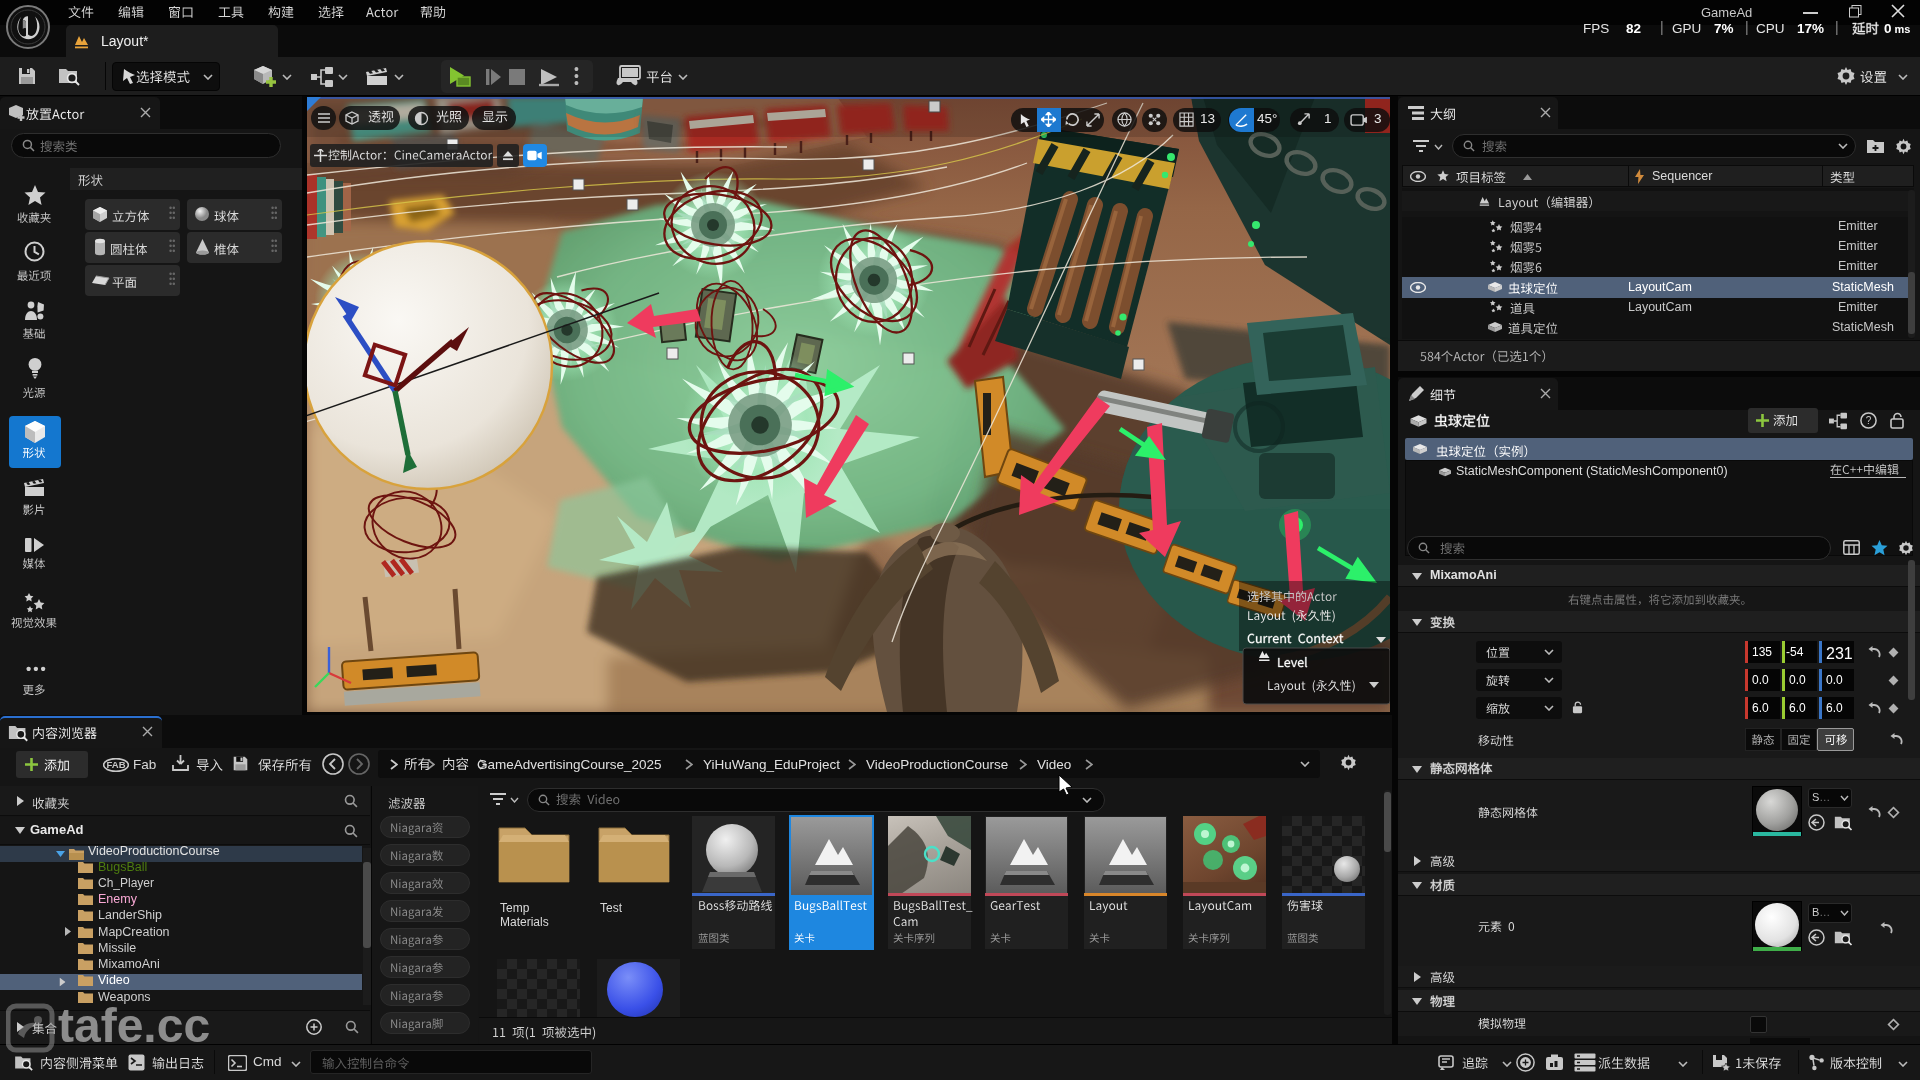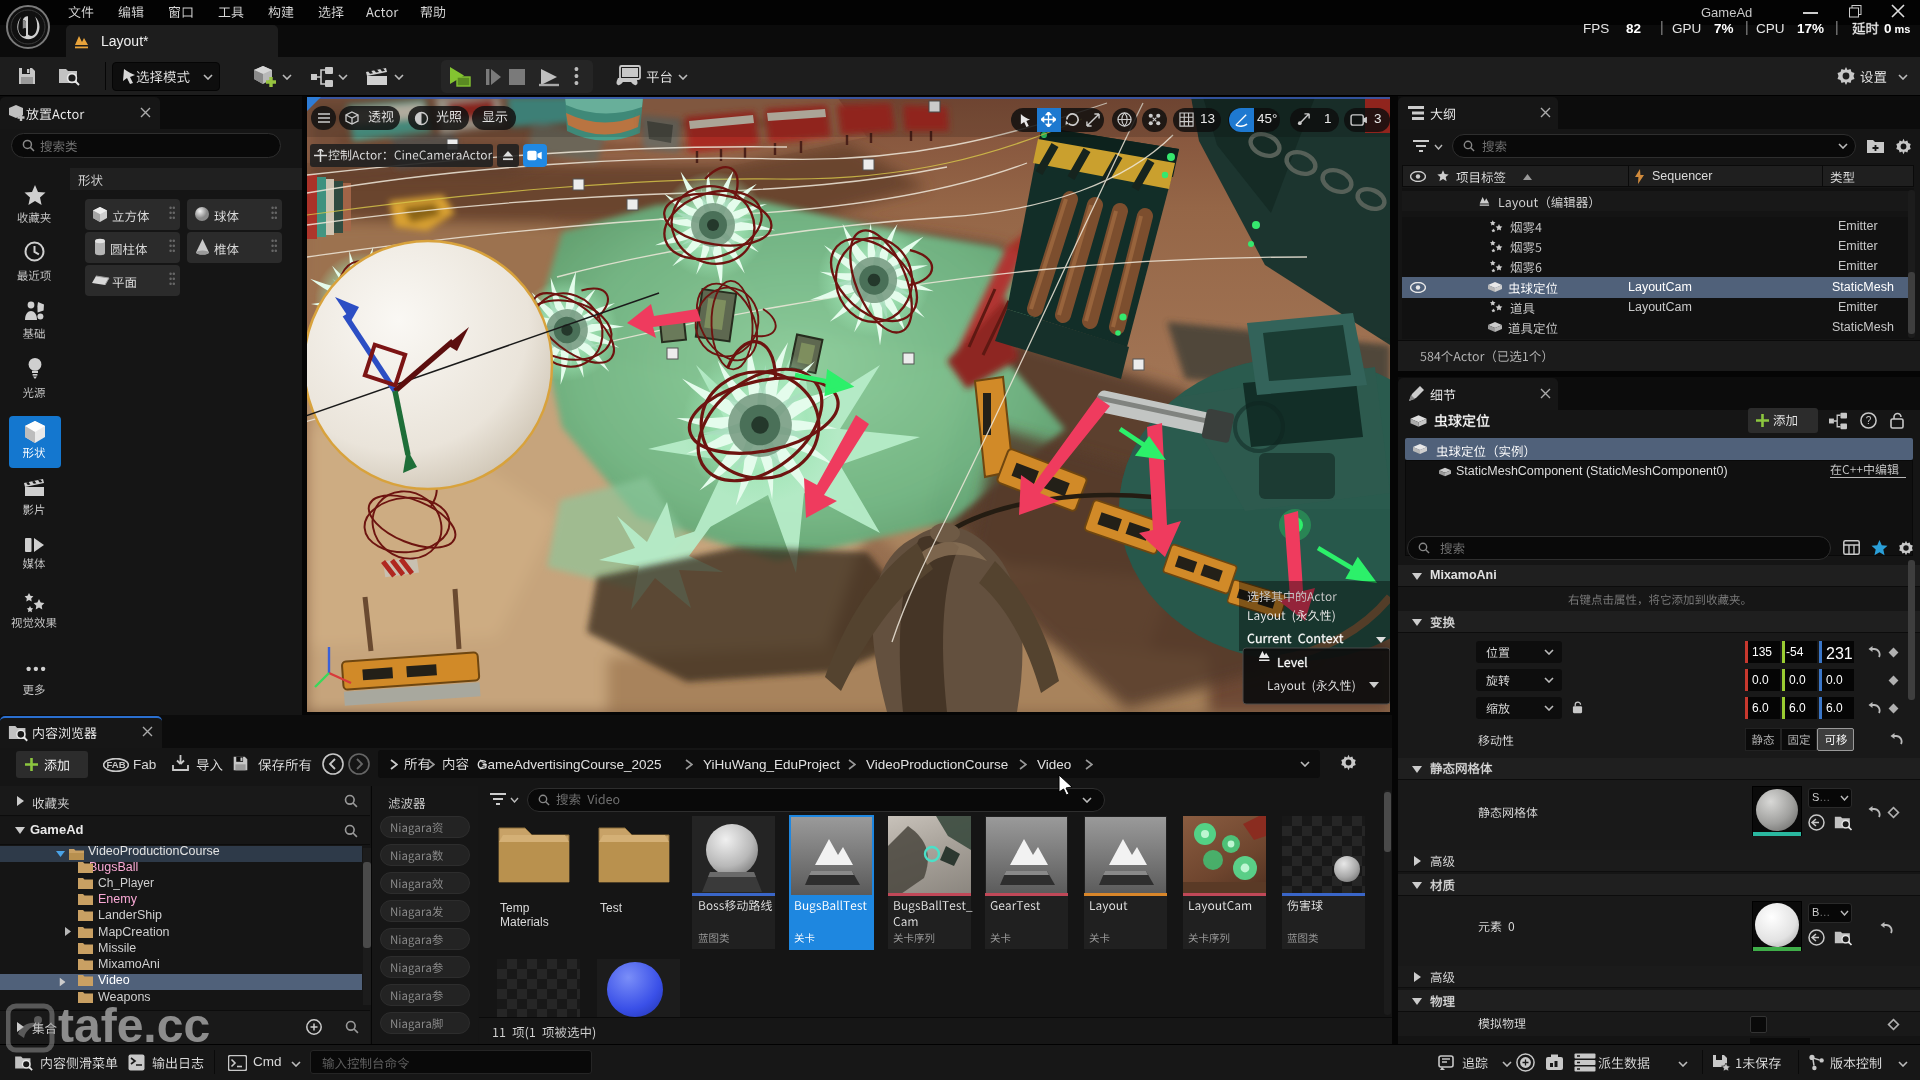--- a/index.html
+++ b/index.html
@@ -1289,21 +1289,21 @@
 <div class="abs" style="left:1826px;top:645px;font-size:16px;color:#fff">231</div>
 <div class="abs" style="left:1752px;top:673px;font-size:12px;color:#fff">0.0</div>
 <div class="abs" style="left:1789px;top:673px;font-size:12px;color:#fff">0.0</div>
 <div class="abs" style="left:1826px;top:673px;font-size:12px;color:#fff">0.0</div>
 <div class="abs" style="left:1752px;top:701px;font-size:12px;color:#fff">6.0</div>
 <div class="abs" style="left:1789px;top:701px;font-size:12px;color:#fff">6.0</div>
 <div class="abs" style="left:1826px;top:701px;font-size:12px;color:#fff">6.0</div>
 <div class="abs" style="left:1830px;top:477px;width:76px;height:1px;background:#b8b8b8"></div>
 <div class="abs" style="left:30px;top:822px;font-size:13px;font-weight:bold;color:#e8e8e8">GameAd</div>
 <div class="abs" style="left:88px;top:844px;font-size:12.5px;color:#e2e2e2">VideoProductionCourse</div>
-<div class="abs" style="left:89px;top:860px;font-size:12.5px;color:#f9a8d4">BugsBall</div>
+<div class="abs" style="left:98px;top:860px;font-size:12.5px;color:#4d7c0f">BugsBall</div>
 <div class="abs" style="left:98px;top:876px;font-size:12px;color:#cfcfcf">Ch_Player</div>
 <div class="abs" style="left:98px;top:892px;font-size:12.5px;color:#f9a8d4">Enemy</div>
 <div class="abs" style="left:98px;top:908px;font-size:12.5px;color:#cfcfcf">LanderShip</div>
 <div class="abs" style="left:98px;top:925px;font-size:12.5px;color:#cfcfcf">MapCreation</div>
 <div class="abs" style="left:98px;top:941px;font-size:12.5px;color:#cfcfcf">Missile</div>
 <div class="abs" style="left:98px;top:957px;font-size:12.5px;color:#cfcfcf">MixamoAni</div>
 <div class="abs" style="left:98px;top:973px;font-size:12.5px;color:#fff">Video</div>
 <div class="abs" style="left:98px;top:990px;font-size:12.5px;color:#cfcfcf">Weapons</div>
 <div class="abs" style="left:500px;top:901px;font-size:12px;color:#dadada">Temp<br>Materials</div>
 <div class="abs" style="left:600px;top:901px;font-size:12px;color:#dadada">Test</div>

